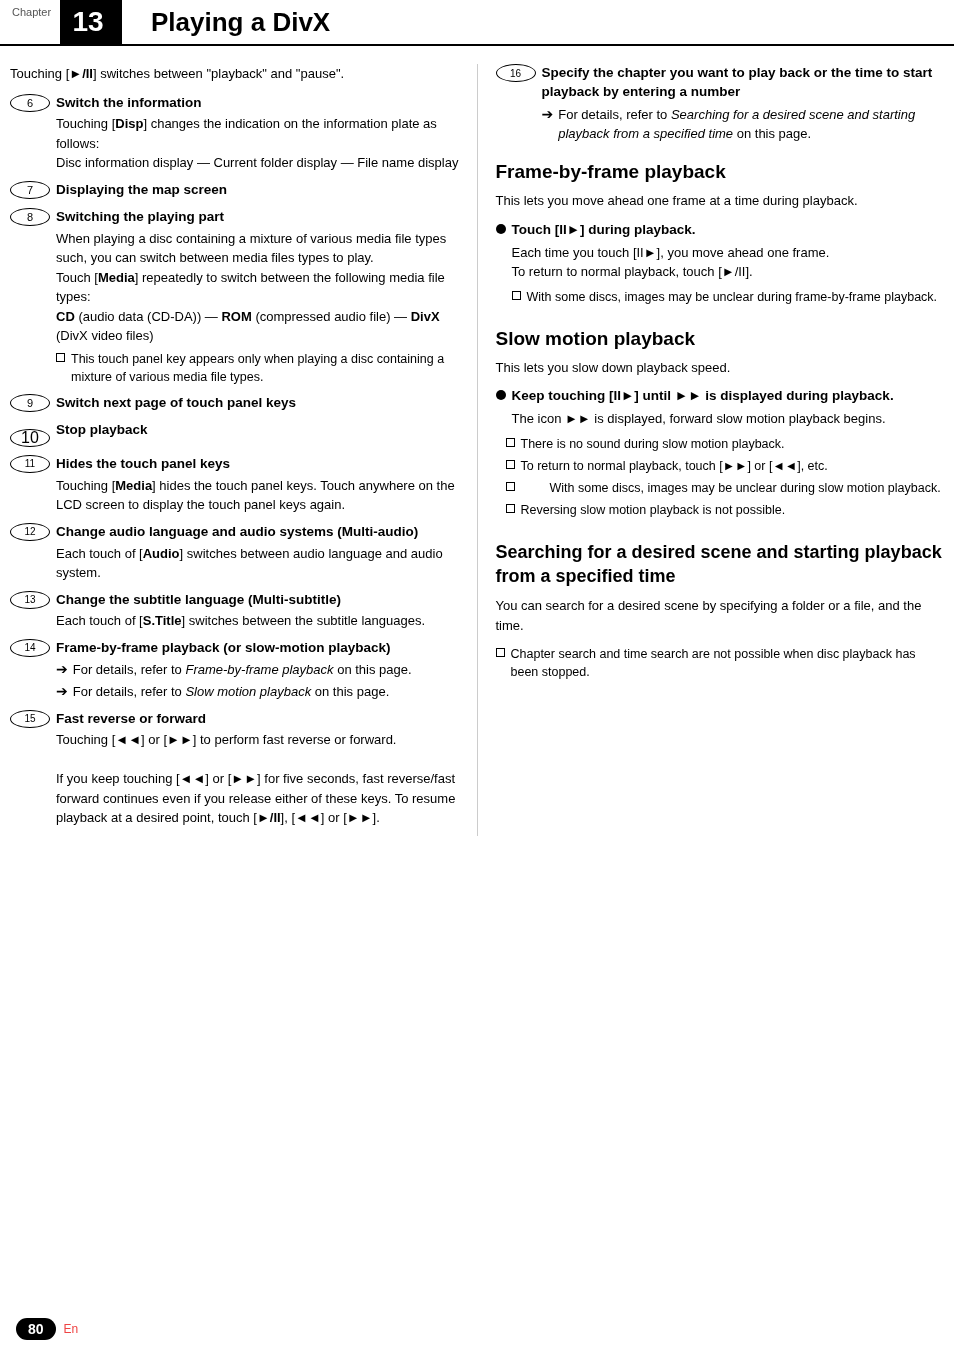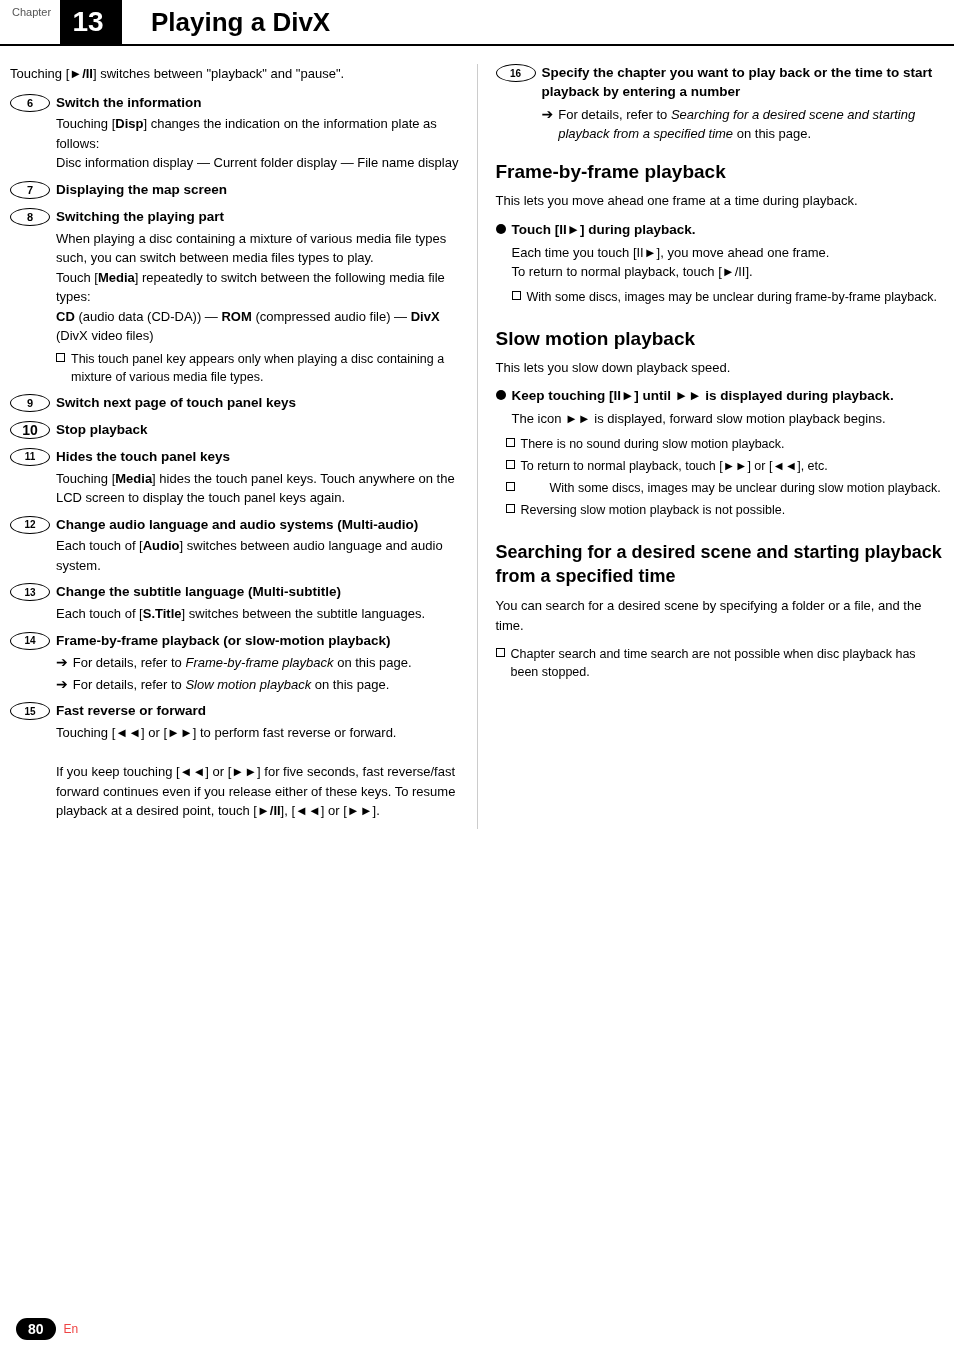--- a/index.html
+++ b/index.html
@@ -196,21 +196,21 @@
 
     .circle-num {
       display: inline-flex;
       align-items: center;
       justify-content: center;
       width: 40px;
       height: 18px;
       border: 1.5px solid #000;
       border-radius: 50%;
       font-size: 11px;
-      font-weight: bold;
+      font-weight: normal;
       margin-right: 2px;
       flex-shrink: 0;
     }
 
     .item-row {
       display: flex;
       align-items: flex-start;
       gap: 4px;
       margin-bottom: 8px;
     }
@@ -287,21 +287,21 @@
       </div>
 
       <div class="item-row">
         <div class="circle-num">9</div>
         <div class="item-row-content">
           <div class="item-row-title">Switch next page of touch panel keys</div>
         </div>
       </div>
 
       <div class="item-row">
-        <div class="circle-num" style="font-size:14px;">10</div>
+        <div class="circle-num" style="font-size:16px;margin-top:8px;">10</div>
         <div class="item-row-content">
           <div class="item-row-title">Stop playback</div>
         </div>
       </div>
 
       <div class="item-row">
         <div class="circle-num" style="font-size:10px;">11</div>
         <div class="item-row-content">
           <div class="item-row-title">Hides the touch panel keys</div>
           <div class="item-row-body">

